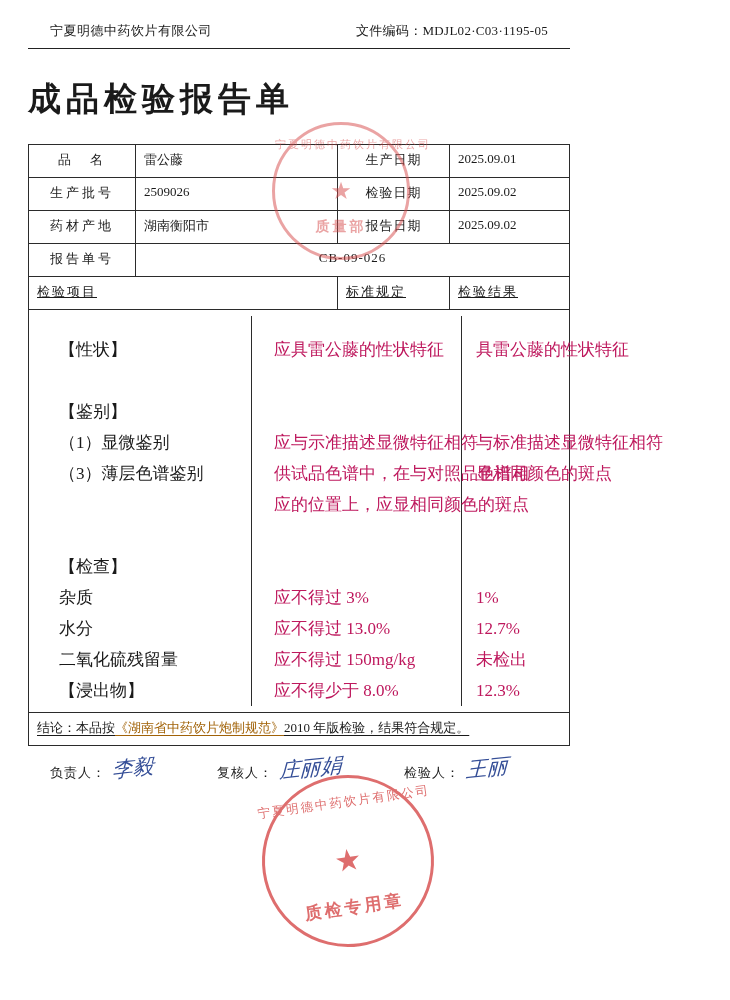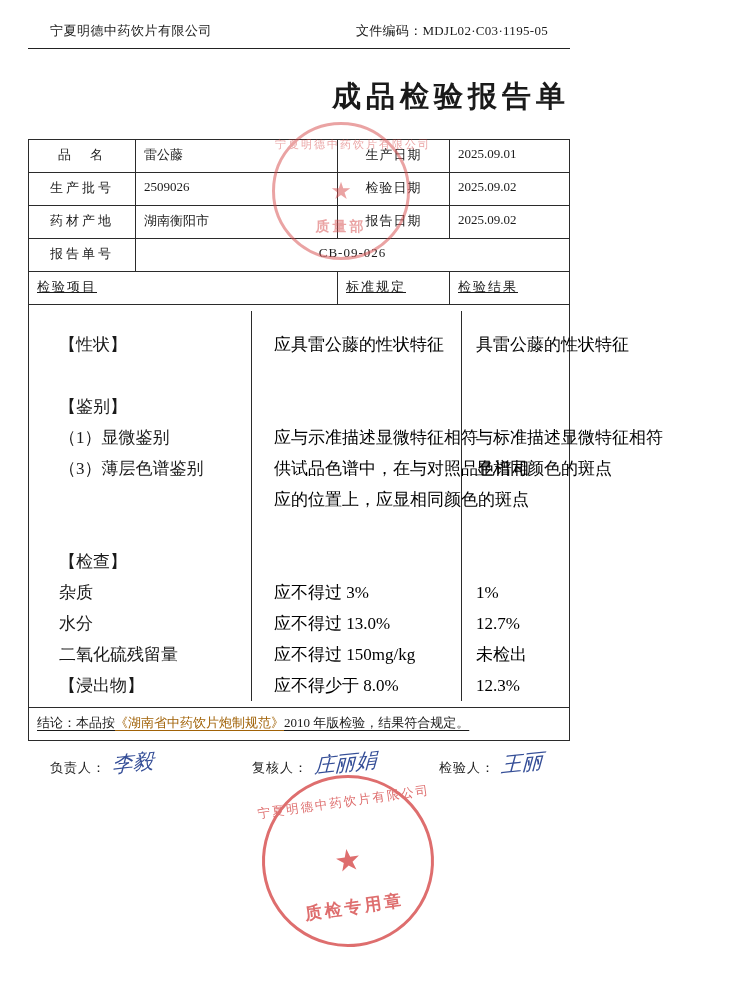--- a/index.html
+++ b/index.html
@@ -33,22 +33,22 @@
   }
   .header-company { letter-spacing: 0.5px; }
   .header-code { letter-spacing: 0.3px; }
 
   .rule {
     border-bottom: 1px solid #222;
     margin: 0 0 0 0;
   }
 
   .doc-title {
-    text-align: right;
-    font-size: 29px;
+    text-align: left;
+    font-size: 33px;
     font-weight: bold;
     letter-spacing: 5px;
     margin: 28px 0 22px 0;
   }
 
   
   table.main {
     width: 100%;
     border-collapse: collapse;
     table-layout: fixed;
@@ -102,21 +102,21 @@
     box-sizing: border-box;
   }
   .bg-col:last-child { border-right: none; padding-left: 14px; }
   .bg-col .line {
     height: 31px;
     line-height: 31px;
     font-size: 17px;
     white-space: nowrap;
   }
   .bg-col .line.blank { color: transparent; }
-  .mid .line, .right .line { color: #000000; }
+  .mid .line, .right .line { color: #be185d; }
   .mid .line { padding-left: 0; }
 
   
   .concl td {
     height: 26px;
     padding: 5px 8px 5px 22px;
     font-size: 13px;
   }
   .concl u { text-underline-offset: 3px; }
 
@@ -135,21 +135,21 @@
   .sign-block .lbl { letter-spacing: 1px; }
   .sign-block .sig {
     font-family: "Liberation Serif", serif;
     color: #1f3b8c;
     font-style: italic;
     font-size: 21px;
     margin-left: 6px;
     transform: rotate(-6deg) skewX(-8deg);
     opacity: 0.9;
   }
-  .sp1 { margin-left: 98px; justify-content: center; }
+  .sp1 { margin-left: 63px; justify-content: center; }
   .sp2 { margin-left: 62px; }
 
   
   .stamp {
     position: absolute;
     border: 3px solid #d64a4a;
     border-radius: 50%;
     color: #d64a4a;
     pointer-events: none;
     opacity: 0.85;

